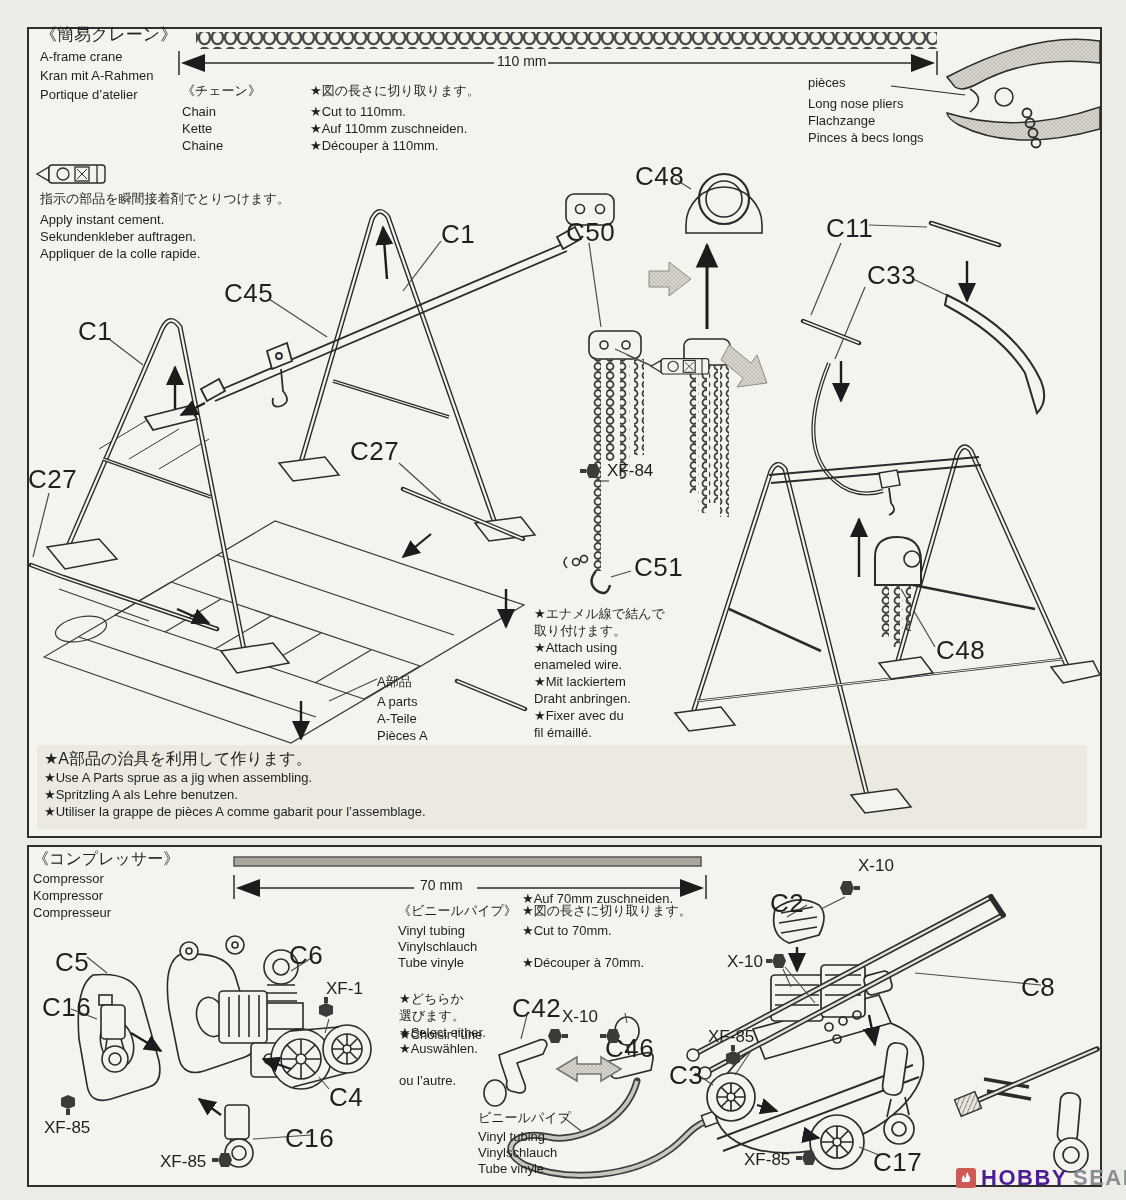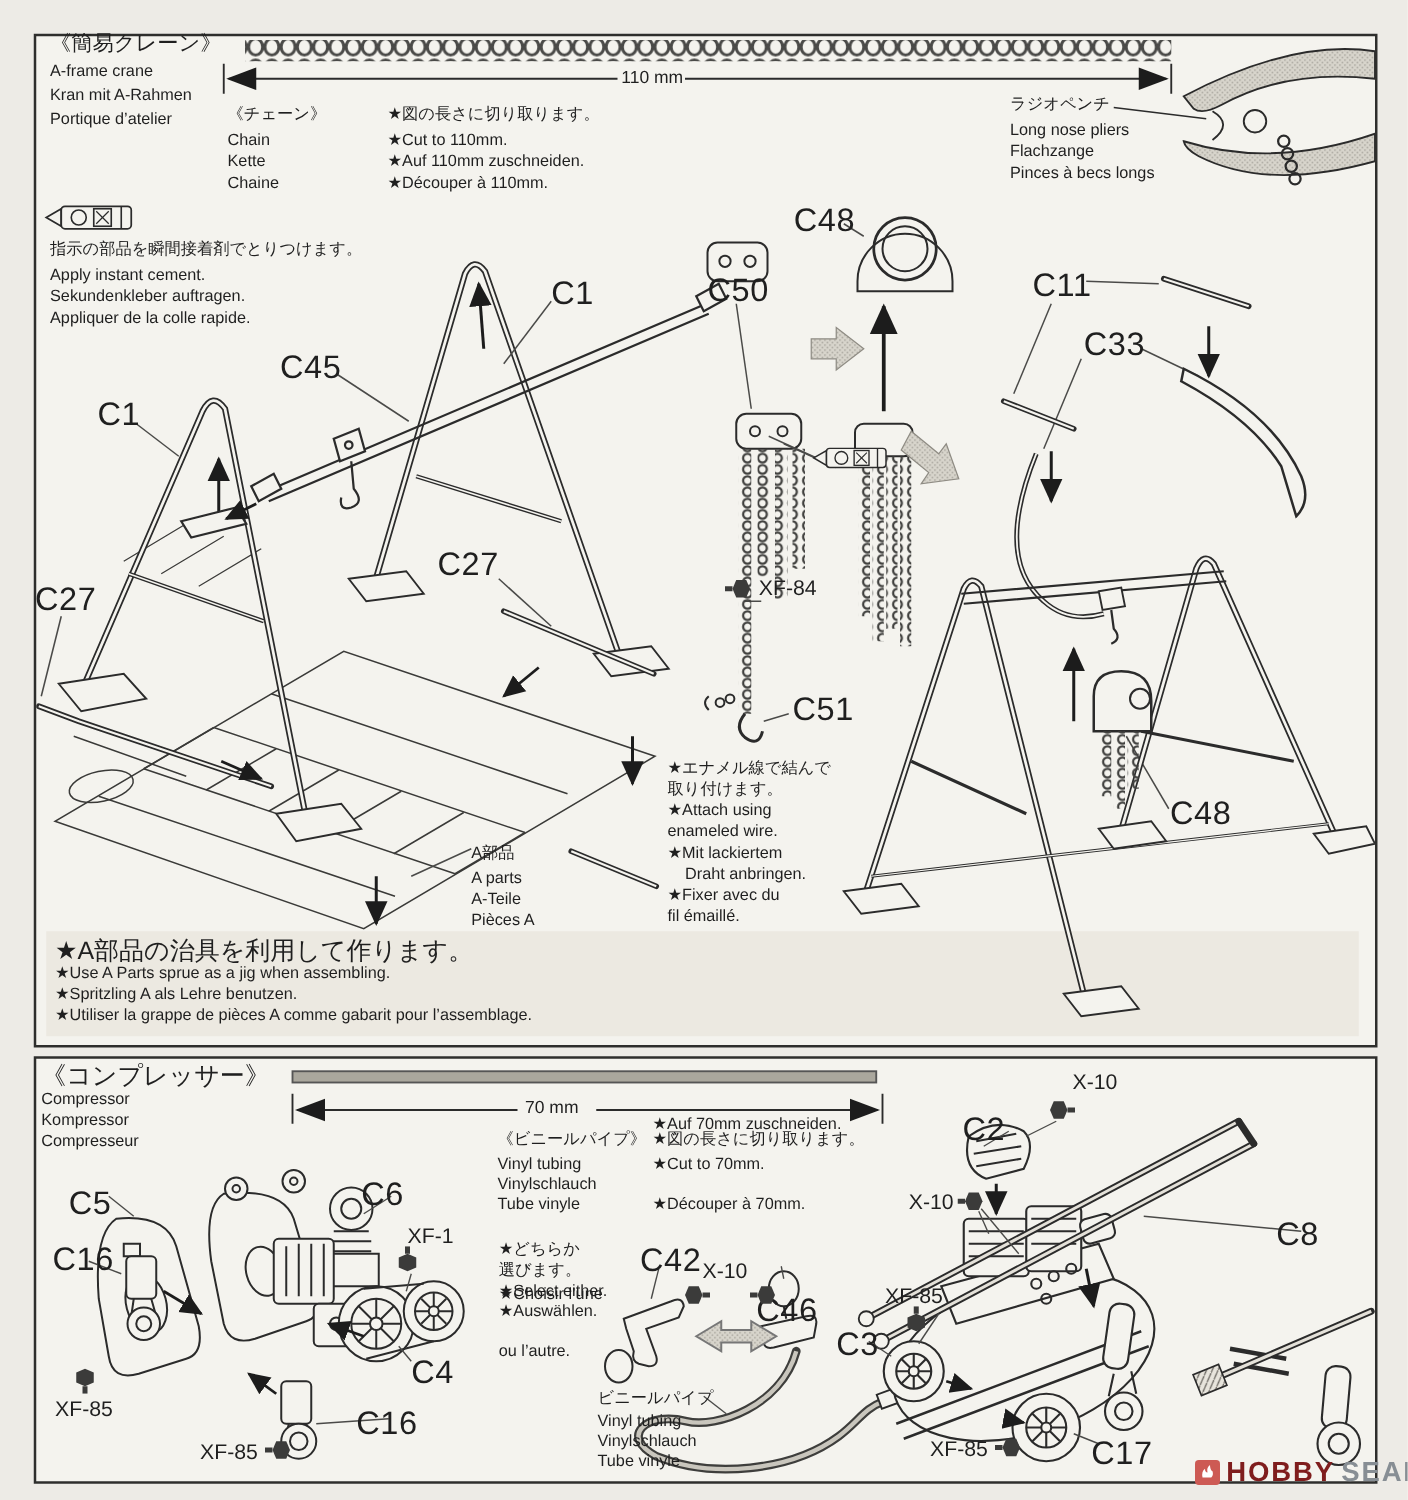--- a/index.html
+++ b/index.html
@@ -5,32 +5,32 @@
   html,body{margin:0;padding:0}
   body{width:1126px;height:1200px;position:relative;background:#edebe6;
        font-family:"Liberation Sans","DejaVu Sans",sans-serif;color:#1f1f1f;overflow:hidden}
   .panel{position:absolute;background:#f4f3ee;border:2px solid #2e2e2c}
   .p1{left:27px;top:27px;width:1071px;height:807px}
   .p2{left:27px;top:845px;width:1071px;height:338px}
   .lay{position:absolute;left:0;top:0}
   .t{position:absolute;white-space:pre;line-height:1.1;z-index:5}
   .s15{font-size:13px}
   .s14{font-size:14px}
-  .s16{font-size:20px}
+  .s16{font-size:16px}
   .s17{font-size:17px}
   .plabel{font-size:26px;font-weight:500;letter-spacing:.5px}
   .paint{font-size:17px;font-weight:500}
   .hexbox{position:absolute;z-index:5;line-height:0}
   .flip svg{transform:scaleX(-1)}
   .rot90 svg{transform:rotate(90deg)}
   .rotm90 svg{transform:rotate(-90deg)}
   .xfrow{position:absolute;z-index:5;display:flex;align-items:flex-start;gap:5px}
   .wm{position:absolute;left:956px;top:1165px;z-index:9;display:flex;align-items:center;gap:5px;
       font-size:22px;font-weight:700;letter-spacing:1.5px}
-  .wm .red{color:#7f1d1d}
+  .wm .red{color:#4c1d95}
   .wm .gray{color:#878e94}
 </style>
 </head>
 <body>
 
 <div class="panel p1">
 <svg class="lay" width="1071" height="807" viewBox="0 0 1071 807">
   <defs>
     <pattern id="chainH" width="13" height="17" patternUnits="userSpaceOnUse">
       <ellipse cx="6.5" cy="8.5" rx="5.6" ry="6.6" fill="none" stroke="#4a4a48" stroke-width="2.4"></ellipse>
@@ -236,21 +236,21 @@
 
 <div class="t s15" style="left:182px;top:84px">《チェーン》</div>
 <div class="t s15" style="left:182px;top:105px">Chain</div>
 <div class="t s15" style="left:182px;top:122px">Kette</div>
 <div class="t s15" style="left:182px;top:139px">Chaine</div>
 <div class="t s15" style="left:310px;top:84px">★図の長さに切り取ります。</div>
 <div class="t s15" style="left:310px;top:105px">★Cut to 110mm.</div>
 <div class="t s15" style="left:310px;top:122px">★Auf 110mm zuschneiden.</div>
 <div class="t s15" style="left:310px;top:139px">★Découper à 110mm.</div>
 
-<div class="t s15" style="left:808px;top:76px">ラジオペンチ</div>
+<div class="t s15" style="left:808px;top:76px">pièces</div>
 <div class="t s15" style="left:808px;top:97px">Long nose pliers</div>
 <div class="t s15" style="left:808px;top:114px">Flachzange</div>
 <div class="t s15" style="left:808px;top:131px">Pinces à becs longs</div>
 
 <div class="t s15" style="left:40px;top:192px">指示の部品を瞬間接着剤でとりつけます。</div>
 <div class="t s15" style="left:40px;top:213px">Apply instant cement.</div>
 <div class="t s15" style="left:40px;top:230px">Sekundenkleber auftragen.</div>
 <div class="t s15" style="left:40px;top:247px">Appliquer de la colle rapide.</div>
 
 <div class="t plabel" style="left:441px;top:220px">C1</div>
@@ -271,21 +271,21 @@
         <rect x="16" y="8" width="6" height="4" fill="#3b3b3a"></rect>
       </svg></span>
   <span class="paint">XF-84</span>
 </div>
 
 <div class="t s15" style="left:534px;top:607px">★エナメル線で結んで</div>
 <div class="t s15" style="left:534px;top:624px">取り付けます。</div>
 <div class="t s15" style="left:534px;top:641px">★Attach using</div>
 <div class="t s15" style="left:534px;top:658px">enameled wire.</div>
 <div class="t s15" style="left:534px;top:675px">★Mit lackiertem</div>
-<div class="t s15" style="left:548px;top:692px">Draht anbringen.</div>
+<div class="t s15" style="left:534px;top:692px">Draht anbringen.</div>
 <div class="t s15" style="left:534px;top:709px">★Fixer avec du</div>
 <div class="t s15" style="left:534px;top:726px">fil émaillé.</div>
 
 <div class="t s15" style="left:377px;top:675px">A部品</div>
 <div class="t s15" style="left:377px;top:695px">A parts</div>
 <div class="t s15" style="left:377px;top:712px">A-Teile</div>
 <div class="t s15" style="left:377px;top:729px">Pièces A</div>
 
 <div class="t s16" style="left:44px;top:750px">★A部品の治具を利用して作ります。</div>
 <div class="t s15" style="left:44px;top:771px">★Use A Parts sprue as a jig when assembling.</div>

